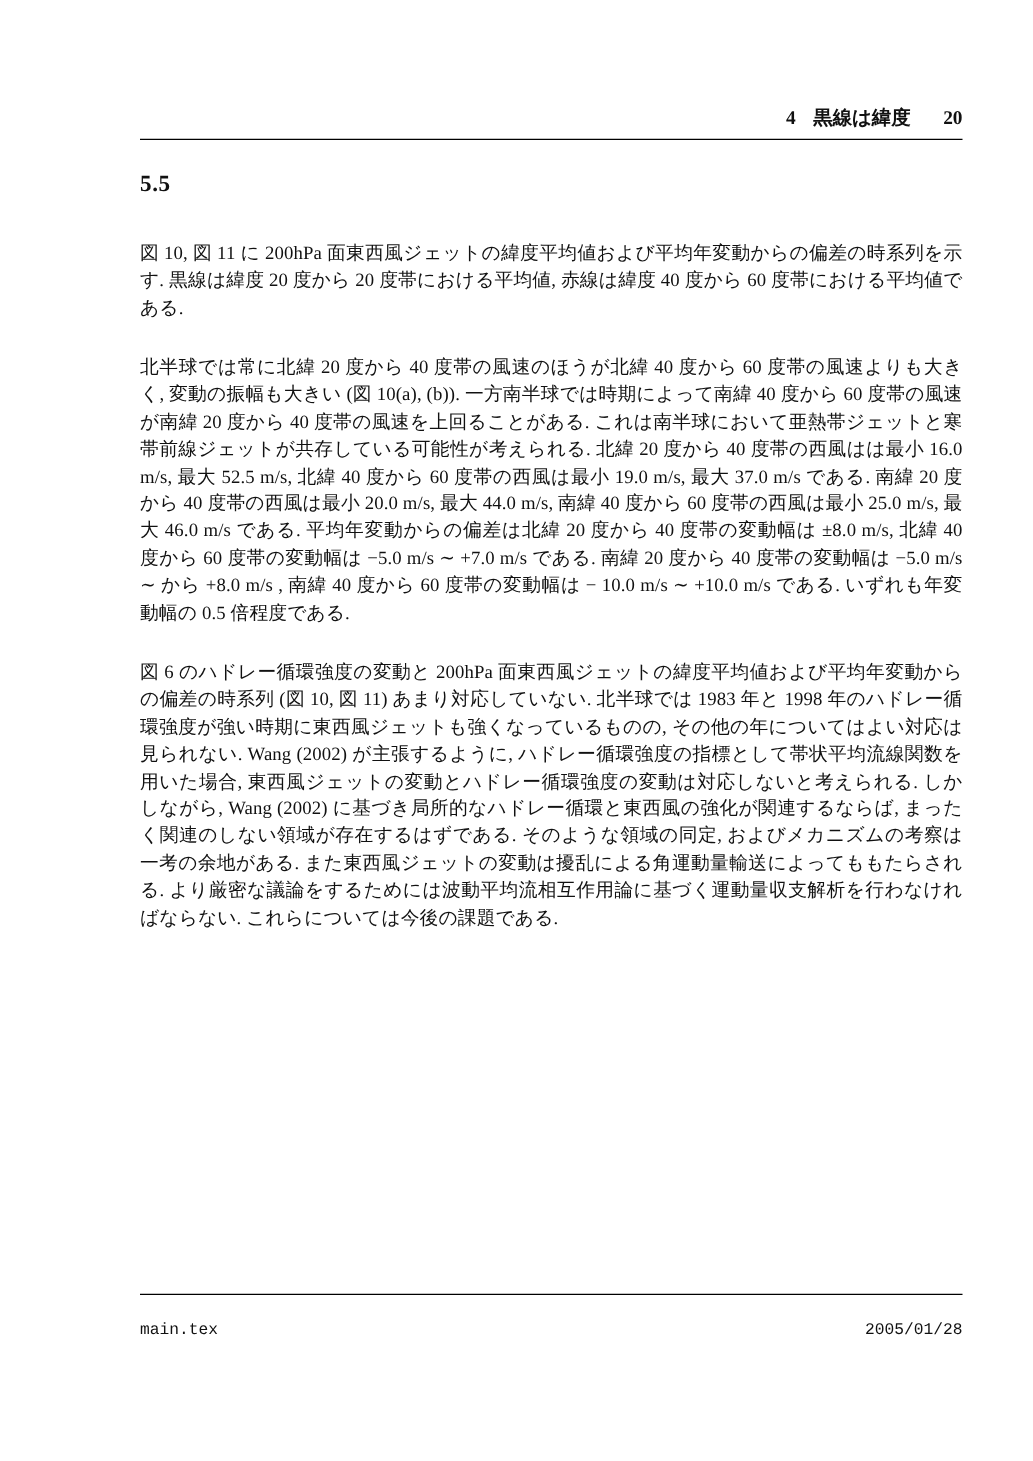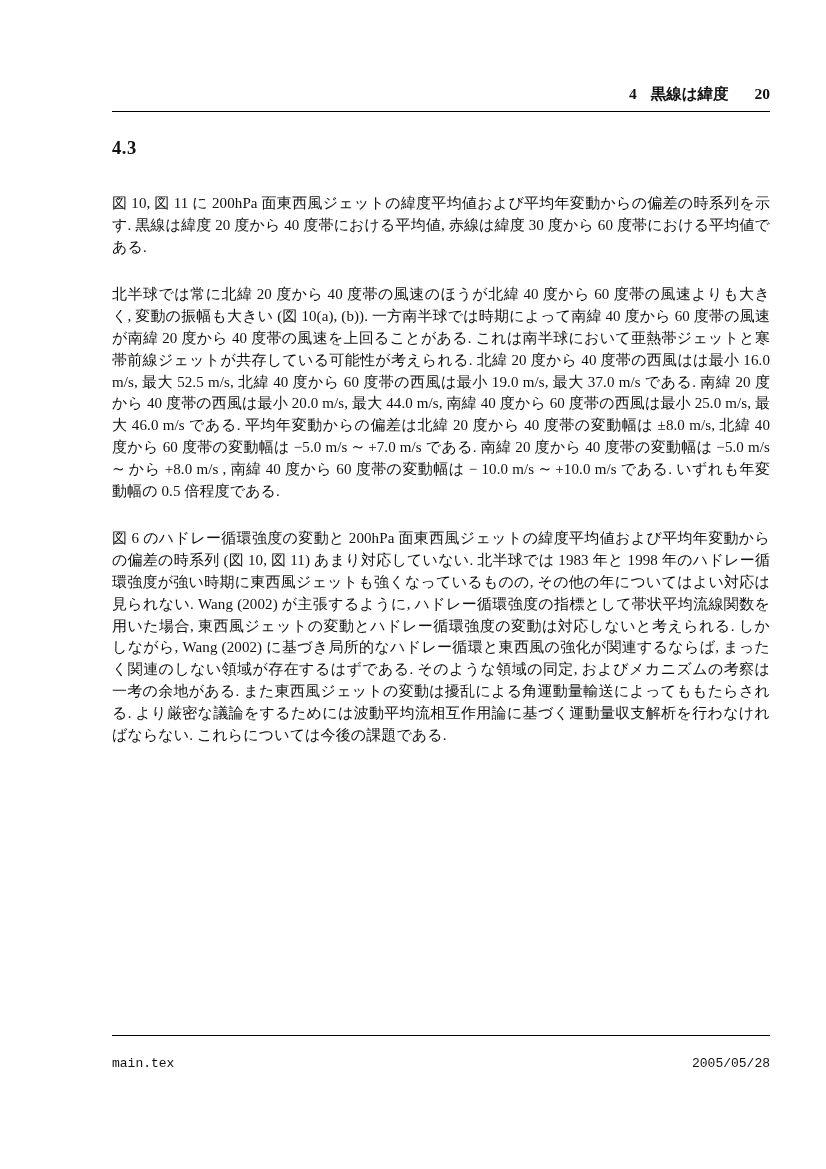--- a/index.html
+++ b/index.html
@@ -95,25 +95,25 @@
 
 <header class="content page-header" style="position:absolute;">
   <div class="line">
     <span class="hdr-num">4</span>
     <span class="hdr-title">黒線は緯度</span>
     <span class="hdr-page">20</span>
   </div>
 </header>
 
 <h2 class="content section-heading" style="position:absolute; margin:0;">
-  <span class="sec-num">4.3</span>
+  <span class="sec-num">5.5</span>
 </h2>
 
 <main class="content body-text" style="position:absolute;">
-  <p>図 10, 図 11 に 200hPa 面東西風ジェットの緯度平均値および平均年変動からの偏差の時系列を示す. 黒線は緯度 20 度から 40 度帯における平均値, 赤線は緯度 30 度から 60 度帯における平均値である.</p>
+  <p>図 10, 図 11 に 200hPa 面東西風ジェットの緯度平均値および平均年変動からの偏差の時系列を示す. 黒線は緯度 20 度から 20 度帯における平均値, 赤線は緯度 40 度から 60 度帯における平均値である.</p>
   <p>北半球では常に北緯 20 度から 40 度帯の風速のほうが北緯 40 度から 60 度帯の風速よりも大きく, 変動の振幅も大きい (図 10(a), (b)). 一方南半球では時期によって南緯 40 度から 60 度帯の風速が南緯 20 度から 40 度帯の風速を上回ることがある. これは南半球において亜熱帯ジェットと寒帯前線ジェットが共存している可能性が考えられる. 北緯 20 度から 40 度帯の西風はは最小 16.0 m/s, 最大 52.5 m/s, 北緯 40 度から 60 度帯の西風は最小 19.0 m/s, 最大 37.0 m/s である. 南緯 20 度から 40 度帯の西風は最小 20.0 m/s, 最大 44.0 m/s, 南緯 40 度から 60 度帯の西風は最小 25.0 m/s, 最大 46.0 m/s である. 平均年変動からの偏差は北緯 20 度から 40 度帯の変動幅は ±8.0 m/s, 北緯 40 度から 60 度帯の変動幅は −5.0 m/s ∼ +7.0 m/s である. 南緯 20 度から 40 度帯の変動幅は −5.0 m/s ∼ から +8.0 m/s , 南緯 40 度から 60 度帯の変動幅は − 10.0 m/s ∼ +10.0 m/s である. いずれも年変動幅の 0.5 倍程度である.</p>
   <p>図 6 のハドレー循環強度の変動と 200hPa 面東西風ジェットの緯度平均値および平均年変動からの偏差の時系列 (図 10, 図 11) あまり対応していない. 北半球では 1983 年と 1998 年のハドレー循環強度が強い時期に東西風ジェットも強くなっているものの, その他の年についてはよい対応は見られない. Wang (2002) が主張するように, ハドレー循環強度の指標として帯状平均流線関数を用いた場合, 東西風ジェットの変動とハドレー循環強度の変動は対応しないと考えられる. しかしながら, Wang (2002) に基づき局所的なハドレー循環と東西風の強化が関連するならば, まったく関連のしない領域が存在するはずである. そのような領域の同定, およびメカニズムの考察は一考の余地がある. また東西風ジェットの変動は擾乱による角運動量輸送によってももたらされる. より厳密な議論をするためには波動平均流相互作用論に基づく運動量収支解析を行わなければならない. これらについては今後の課題である.</p>
 </main>
 
 <footer class="content page-footer" style="position:absolute;">
   <span>main.tex</span>
-  <span>2005/05/28</span>
+  <span>2005/01/28</span>
 </footer>
 
 </body></html>

